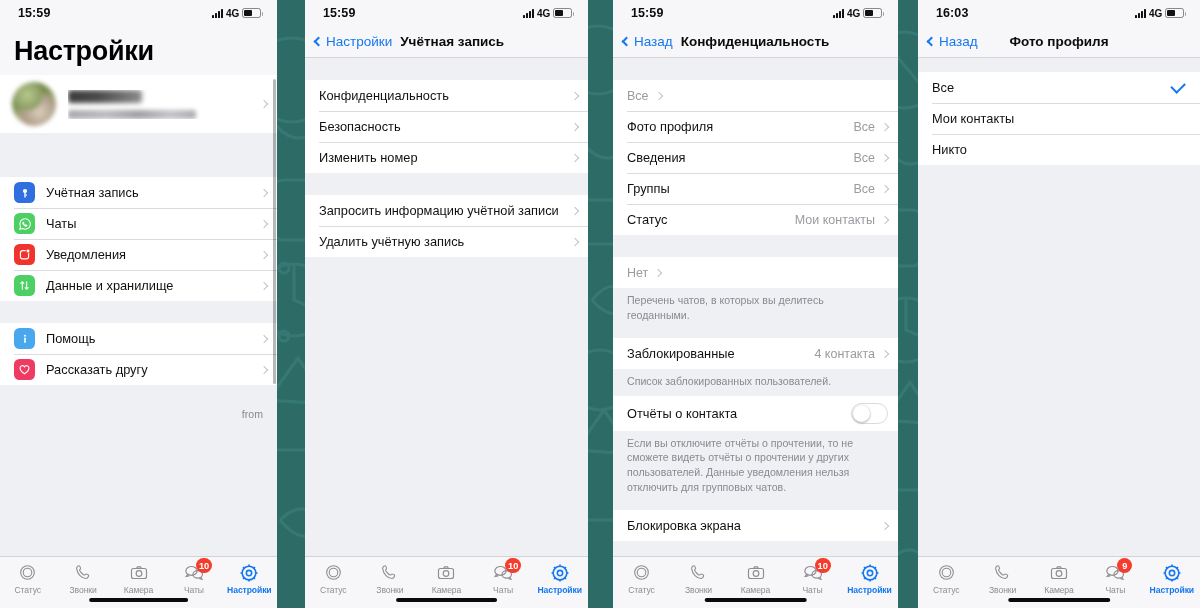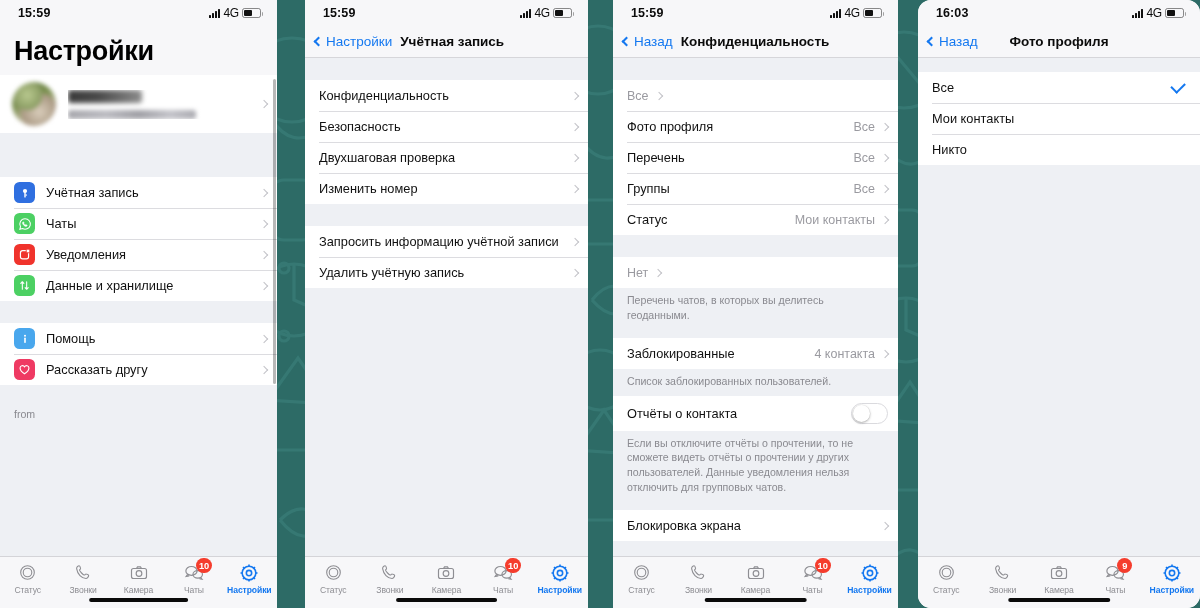--- a/index.html
+++ b/index.html
@@ -25,37 +25,37 @@
   .phone {
     position: absolute;
     top: 0; height: 608px;
     background: #ffffff;
     overflow: hidden;
     display: flex; flex-direction: column;
   }
   #phone1 { left: 0;    width: 277px; }
   #phone2 { left: 305px; width: 283px; }
   #phone3 { left: 613px; width: 285px; }
-  #phone4 { left: 918px; width: 282px; border-radius: 13px; }
+  #phone4 { left: 918px; width: 282px; }
 
   
   .statusbar {
     height: 26px; flex: 0 0 26px;
     display: flex; align-items: center; justify-content: space-between;
     padding: 0 16px 0 18px;
     background: #f7f7f9;
     font-size: 12.5px; font-weight: bold; color: #0b0b0b;
     letter-spacing: .1px;
   }
   .sb-right { display: flex; align-items: center; gap: 3px; }
   .bars { display: flex; align-items: flex-end; gap: 1px; height: 9px; }
   .bars i { display:block; width: 2px; background: #111; border-radius: .5px; }
   .bars i:nth-child(1){ height:3px } .bars i:nth-child(2){ height:5px }
   .bars i:nth-child(3){ height:7px } .bars i:nth-child(4){ height:9px }
-  .net { font-size: 12px; font-weight: normal; letter-spacing: -.2px; }
+  .net { font-size: 10px; font-weight: bold; letter-spacing: -.2px; }
   .batt {
     position: relative; width: 19px; height: 9.5px;
     border: 1px solid rgba(0,0,0,.45); border-radius: 2.5px;
     display: flex; align-items: center;
   }
   .batt::after {
     content: ""; position: absolute; right: -3px; top: 3px;
     width: 1.5px; height: 3.5px; background: rgba(0,0,0,.35);
     border-radius: 0 1px 1px 0;
   }
@@ -377,21 +377,21 @@
             <svg width="13" height="13" viewBox="0 0 24 24" fill="none" stroke="#fff" stroke-width="2.1">
                 <path d="M12 20S3.8 14.6 3.8 9.2A4.4 4.4 0 0112 7a4.4 4.4 0 018.2 2.2C20.2 14.6 12 20 12 20z"></path>
               </svg>
           </span>
           <span class="label">Рассказать другу</span>
           <span class="chev"></span>
         </div>
       </div>
 
       <div class="gap sm"></div>
-      <div class="footnote" style="text-align:left;padding-top:8px">from</div>
+      <div class="footnote" style="text-align:right;padding-top:8px">from</div>
 
       <div class="scrollbar" style="top:4px;height:305px"></div>
     </div>
 
     <div class="tabwrap">
       <div class="tabbar">
         <div class="tab">
           <span class="ti">
             <svg width="19" height="19" viewBox="0 0 24 24" fill="none" stroke="#8e8e93" stroke-width="1.4">
                 <circle cx="12" cy="12" r="5.4"></circle>
@@ -476,24 +476,20 @@
       <div class="group">
         <div class="row">
           <span class="label">Конфиденциальность</span>
           <span class="chev"></span>
         </div>
         <div class="row">
           <span class="label">Безопасность</span>
           <span class="chev"></span>
         </div>
         <div class="row">
-          <span class="label">Двухшаговая проверка</span>
-          <span class="chev"></span>
-        </div>
-        <div class="row">
           <span class="label">Изменить номер</span>
           <span class="chev"></span>
         </div>
       </div>
 
       <div class="gap"></div>
 
       <div class="group">
         <div class="row">
           <span class="label">Запросить информацию учётной записи</span>
@@ -595,21 +591,21 @@
         <div class="row">
           <span class="value">Все</span>
           <span class="chev"></span>
         </div>
         <div class="row">
           <span class="label">Фото профиля</span>
           <span class="value">Все</span>
           <span class="chev"></span>
         </div>
         <div class="row">
-          <span class="label">Перечень</span>
+          <span class="label">Сведения</span>
           <span class="value">Все</span>
           <span class="chev"></span>
         </div>
         <div class="row">
           <span class="label">Группы</span>
           <span class="value">Все</span>
           <span class="chev"></span>
         </div>
         <div class="row">
           <span class="label">Статус</span>

